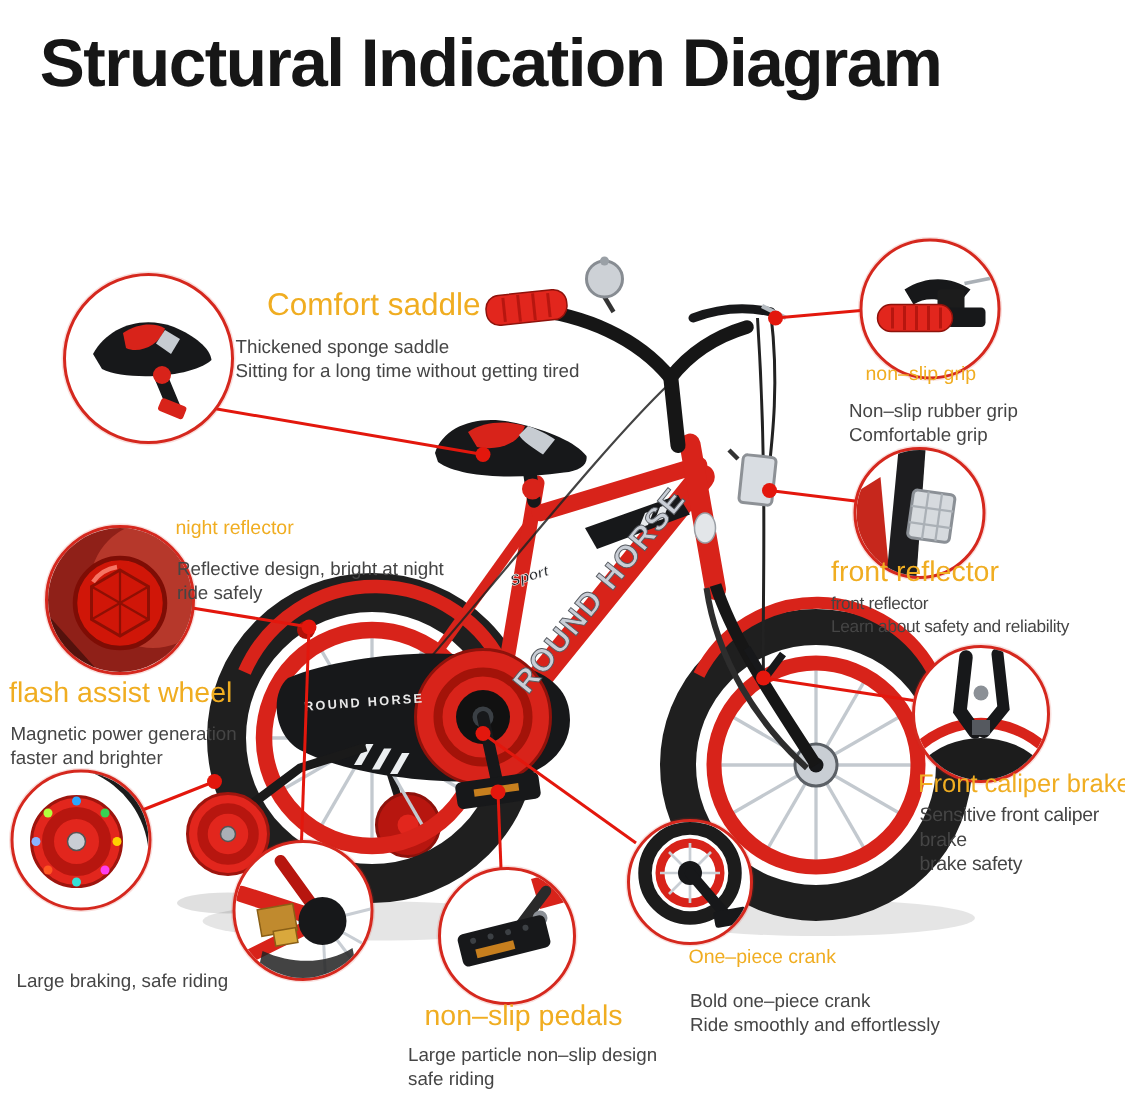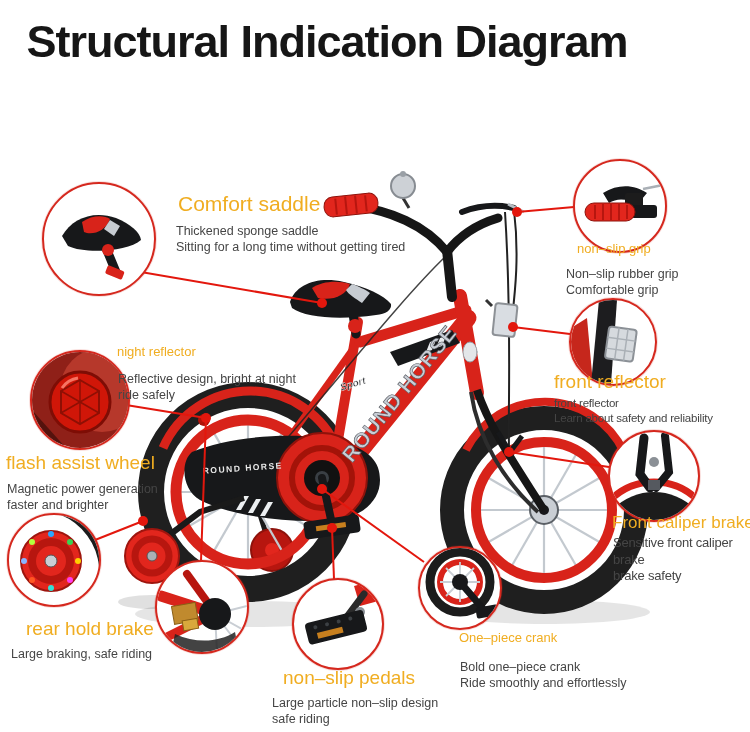--- a/index.html
+++ b/index.html
@@ -322,21 +322,21 @@
         <line x1="26" y1="20" x2="54" y2="48"></line>
         <line x1="54" y1="20" x2="26" y2="48"></line>
       </g>
       <circle cx="40" cy="34" r="8" fill="#17181a"></circle>
       <path d="M40,34 L64,62" stroke="#17181a" stroke-width="7" stroke-linecap="round"></path>
       <rect x="56" y="58" width="22" height="11" rx="2" fill="#17181a" transform="rotate(-10 67 63)"></rect>
     </svg>
   </div>
 
   <div class="label sz21" style="left:154px;top:192px;margin-left:24px;">Comfort saddle</div>
-  <div class="desc" style="left:145px;top:223px;padding-left:31px;">Thickened sponge saddle
+  <div class="desc" style="left:157px;top:223px;">Thickened sponge saddle
 Sitting for a long time without getting tired</div>
 
   <div class="label" style="left:577px;top:241px;">non–slip grip</div>
   <div class="desc" style="left:566px;top:266px;">Non–slip rubber grip
 Comfortable grip</div>
 
   <div class="label" style="left:117px;top:344px;">night reflector</div>
   <div class="desc" style="left:118px;top:371px;">Reflective design, bright at night
 ride safely</div>
 
@@ -345,21 +345,20 @@
 Learn about safety and reliability</div>
 
   <div class="label sz19" style="left:6px;top:452px;">flash assist wheel</div>
   <div class="desc" style="left:7px;top:481px;">Magnetic power generation
 faster and brighter</div>
 
   <div class="label sz17" style="left:612px;top:513px;">Front caliper brake</div>
   <div class="desc small" style="left:613px;top:535px;font-size:13px;">Sensitive front caliper brake
 brake safety</div>
 
-  <div class="label sz19" style="left:26px;top:618px;">rear hold brake</div>
   <div class="desc" style="left:11px;top:646px;">Large braking, safe riding</div>
 
   <div class="label sz19" style="left:283px;top:667px;">non–slip pedals</div>
   <div class="desc" style="left:272px;top:695px;">Large particle non–slip design
 safe riding</div>
 
   <div class="label" style="left:459px;top:630px;">One–piece crank</div>
   <div class="desc" style="left:460px;top:659px;">Bold one–piece crank
 Ride smoothly and effortlessly</div>
 

